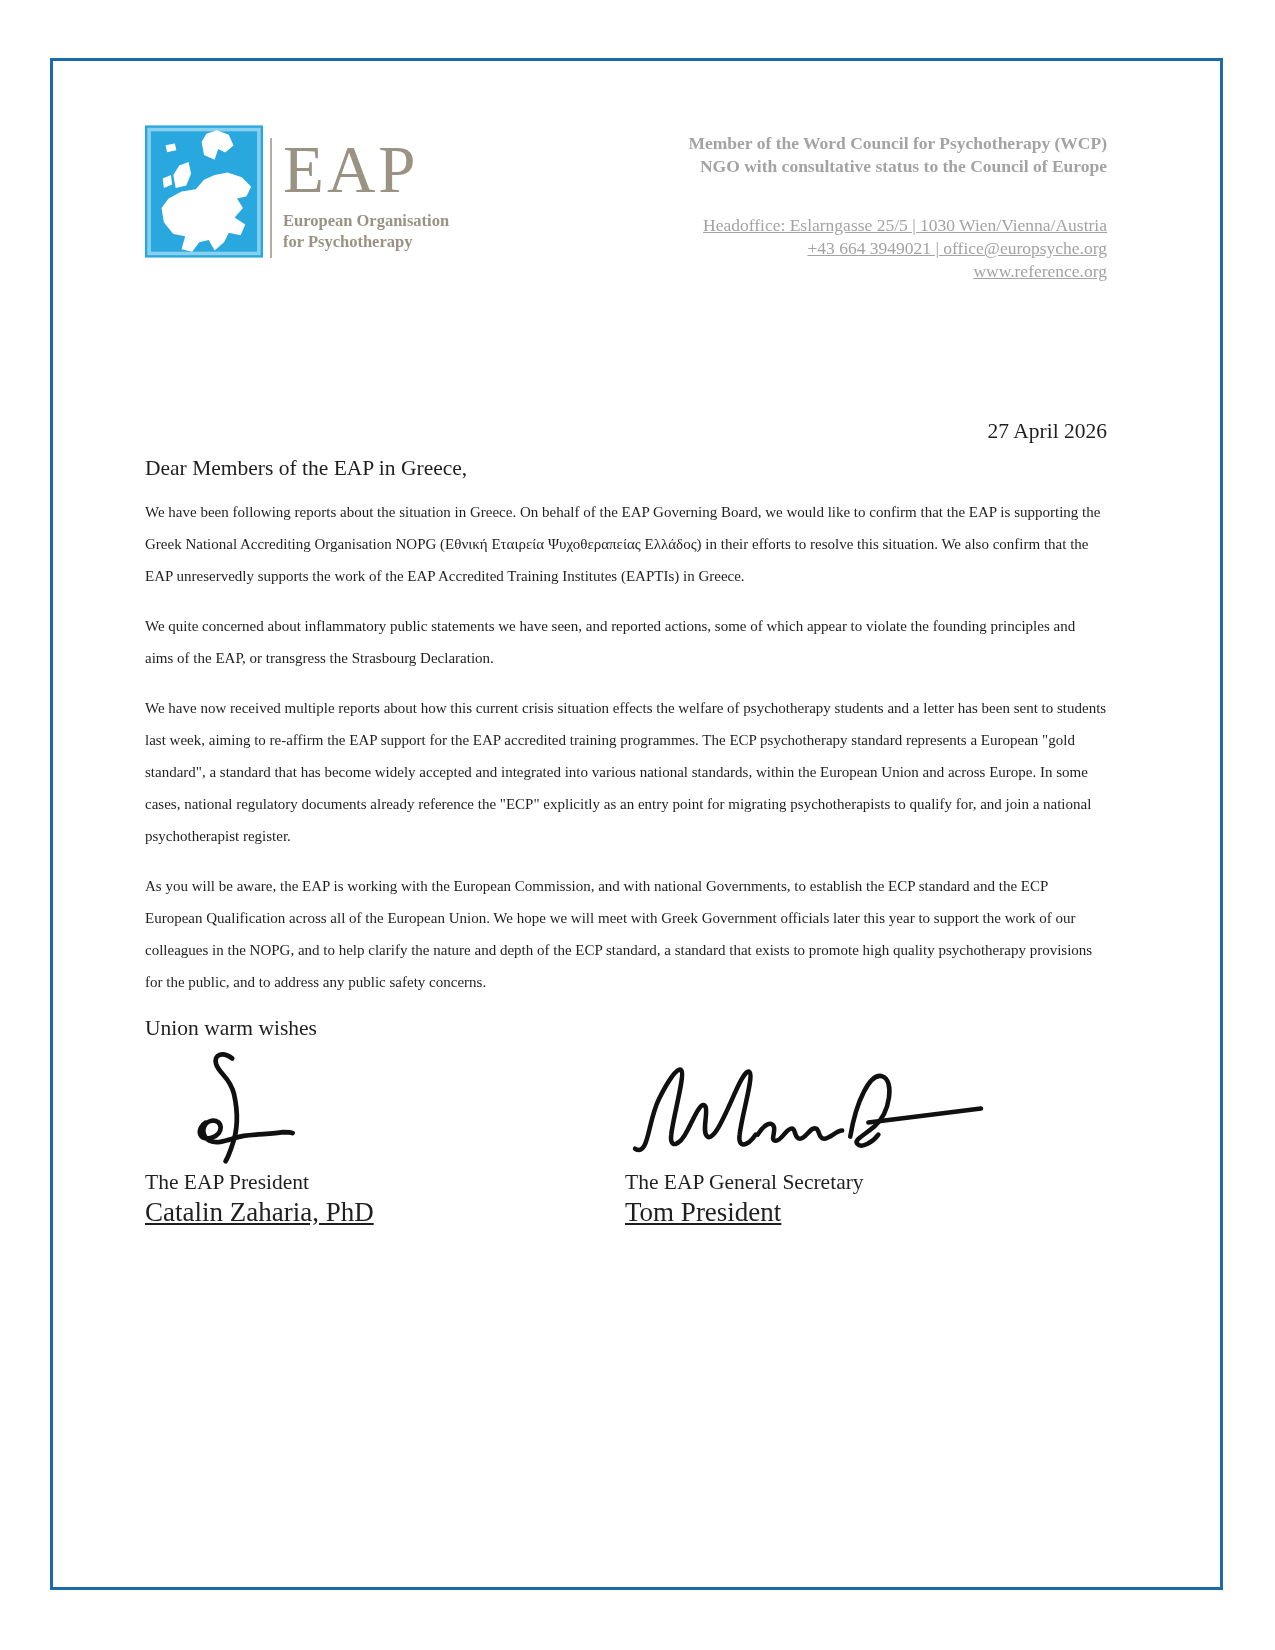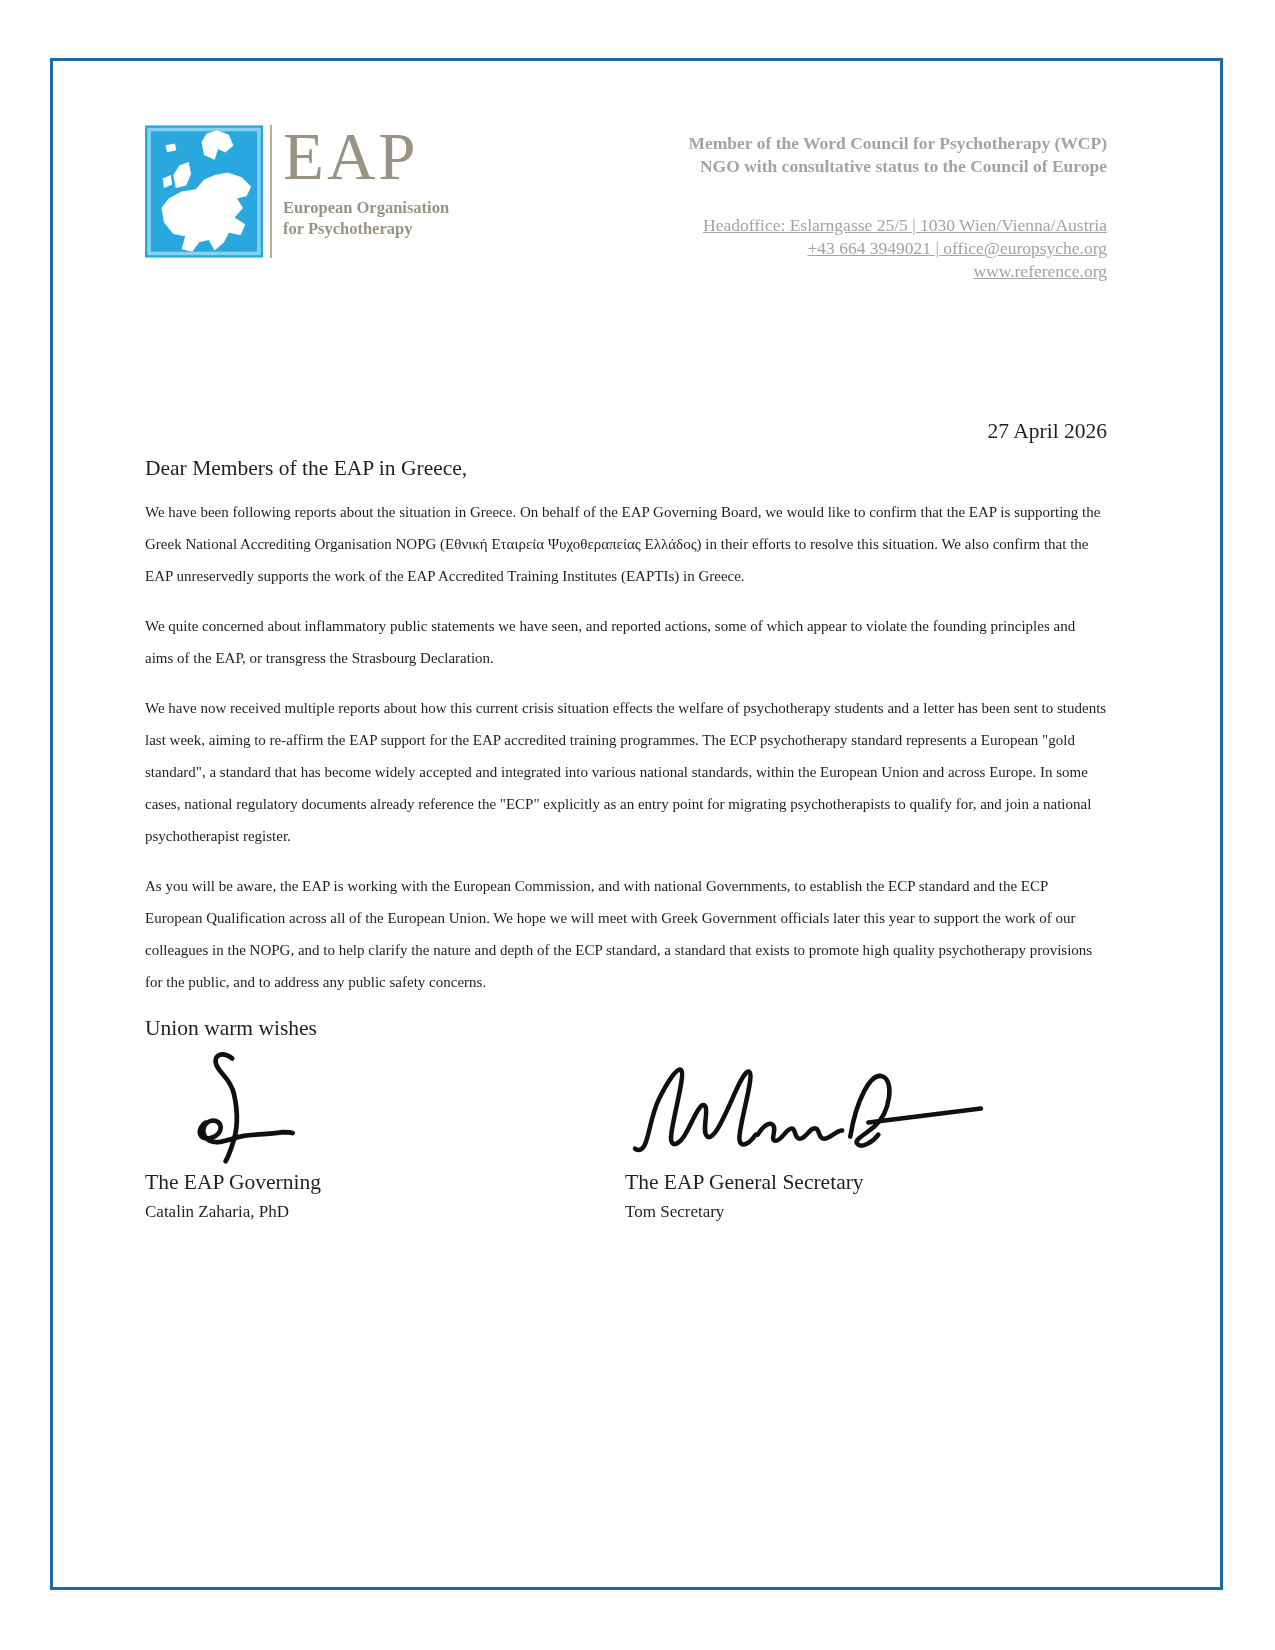--- a/index.html
+++ b/index.html
@@ -20,20 +20,21 @@
     position:absolute;left:145px;top:120px;width:962px;
   }
   
   .letterhead{display:flex;justify-content:space-between;align-items:flex-start;}
   .logo{display:flex;margin-top:5px;}
   .logo-map{width:118px;height:133px;flex:0 0 auto;margin-right:7px;}
   .logo-text{
     border-left:2px solid #b5ae9f;
     padding-left:11px;
     color:var(--logo_text,#9a9282);
+    margin-top:13px;
   }
   .logo-acronym{
     font-size:67px;line-height:0.95;letter-spacing:3px;
     font-family:"Liberation Serif",serif;
   }
   .logo-sub{font-size:16.5px;font-weight:bold;line-height:1.3;margin-top:8px;}
   .header-info{text-align:right;padding-top:12px;color:var(--header_gray,#a3a3a3);}
   .bold-line{font-weight:bold;font-size:17.5px;line-height:23px;}
   .addr-block{margin-top:36px;text-decoration:underline;}
   .addr-line{font-size:17.5px;line-height:23px;}
@@ -42,21 +43,21 @@
   .salutation{margin:12px 0 15px 0;font-size:21.5px;}
   .body-para{margin:0 0 18px 0;font-size:15px;line-height:32px;}
   .closing{margin:0 0 6px 0;font-size:21.5px;}
   
   .signatures{display:flex;margin-top:2px;}
   .sig-col{width:480px;}
   .sig-col.right{flex:1;}
   .sig-image{height:120px;display:flex;align-items:flex-end;}
   .sig-image.left-pad{padding-left:42px;}
   .sig-title{font-size:21.5px;line-height:30px;}
-  .sig-name{font-size:17px;line-height:30px;}
+  .sig-name{font-size:27px;line-height:30px;text-decoration:underline;}
   svg{display:block;}
 </style>
 </head>
 <body>
 
 <div class="page-frame"></div>
 
 <div class="content">
 
   <div class="letterhead">
@@ -108,30 +109,30 @@
   <p class="closing">Union warm wishes</p>
 
   <div class="signatures">
     <div class="sig-col">
       <div class="sig-image left-pad">
         <svg width="130" height="118" viewBox="0 0 130 125" fill="none" stroke="#101010" stroke-linecap="round" stroke-linejoin="round">
           <path stroke-width="5" d="M44,10 C34,2 24,6 27,16 C30,26 42,30 46,48 C50,66 50,86 44,102 C42,108 40,114 37,119"></path>
           <path stroke-width="5" d="M16,78 C6,84 8,98 22,94 C36,90 34,74 22,76 C12,78 10,92 20,97 C30,102 44,94 56,92 C72,90 86,90 98,88 C102,88 106,88 108,89"></path>
         </svg>
       </div>
-      <div class="sig-title">The EAP Governing</div>
+      <div class="sig-title">The EAP President</div>
       <div class="sig-name">Catalin Zaharia, PhD</div>
     </div>
     <div class="sig-col right">
       <div class="sig-image">
         <svg width="362" height="108" viewBox="0 0 360 105" fill="none" stroke="#101010" stroke-linecap="round" stroke-linejoin="round">
           <path stroke-width="4.5" d="M10,88 C24,96 22,62 34,38 C42,22 52,6 56,10 C60,14 48,56 46,74 C44,88 54,86 62,70 C70,54 76,40 80,46 C83,51 76,72 82,76 C88,80 98,58 106,40 C112,26 120,8 124,12 C128,16 116,56 114,74 C112,88 122,86 130,74"></path>
           <path stroke-width="4.5" d="M132,74 C138,64 146,60 148,66 C150,72 144,80 150,80 C156,80 160,68 166,68 C170,68 168,78 174,78 C180,78 184,66 190,68 C194,70 192,78 198,78 C204,78 210,70 216,70"></path>
           <path stroke-width="4.5" d="M224,76 C230,40 244,12 256,16 C268,20 264,52 248,66 C236,76 226,80 232,84 C236,87 246,82 252,74"></path>
           <path stroke-width="4.5" d="M242,62 C276,58 322,52 354,48"></path>
         </svg>
       </div>
       <div class="sig-title">The EAP General Secretary</div>
-      <div class="sig-name">Tom Secretary</div>
+      <div class="sig-name">Tom President</div>
     </div>
   </div>
 
 </div>
 
 </body></html>

